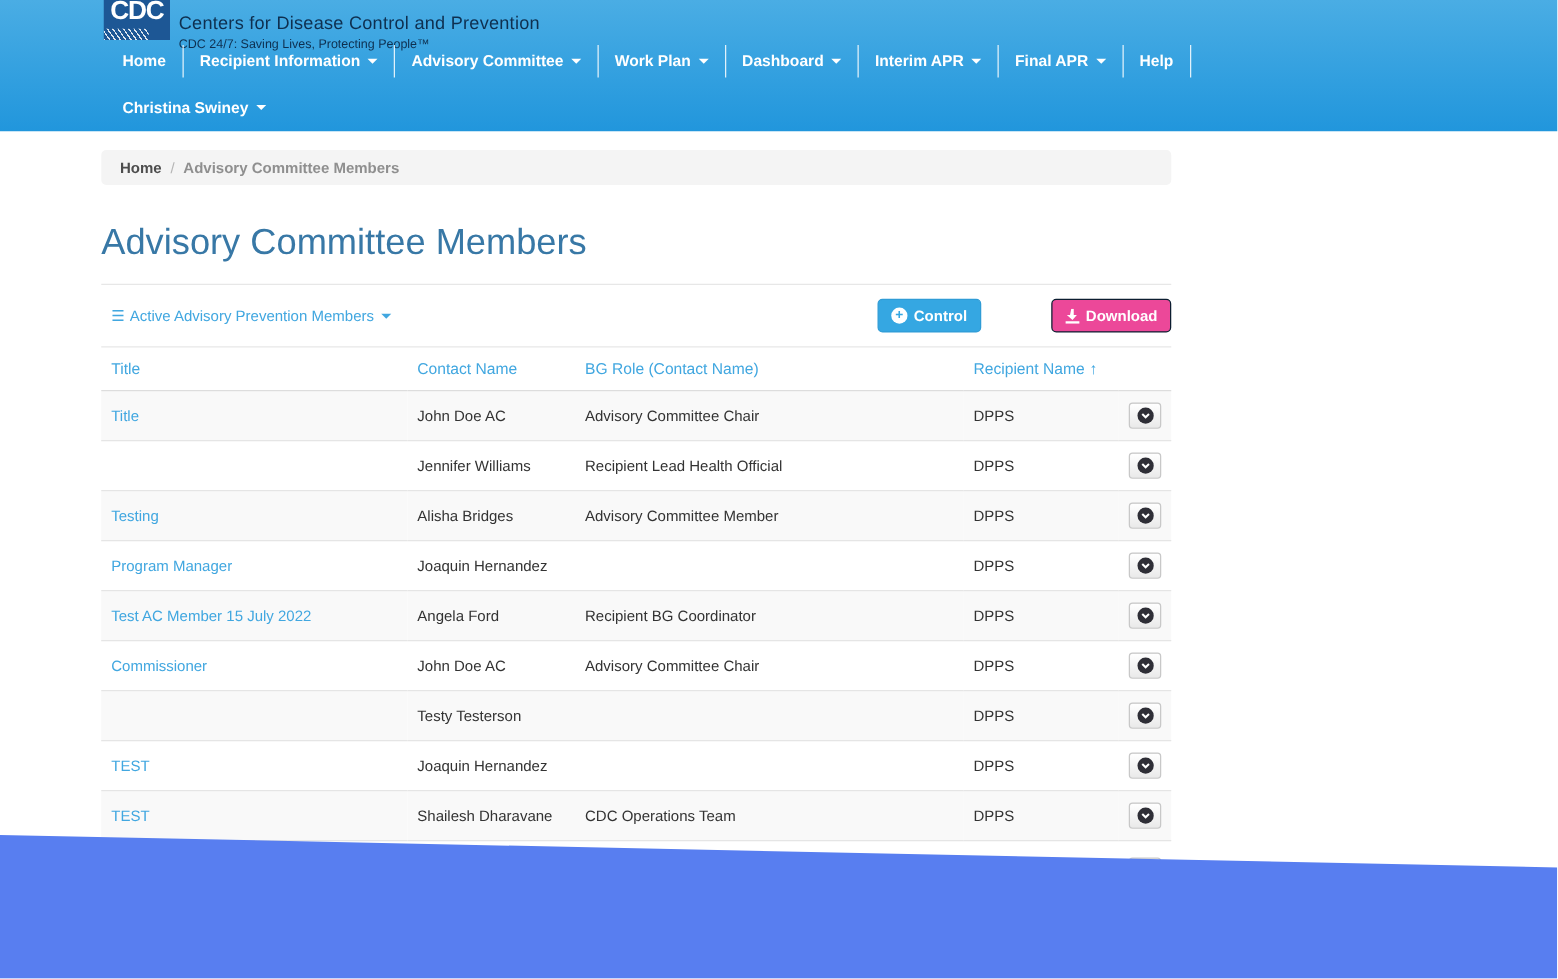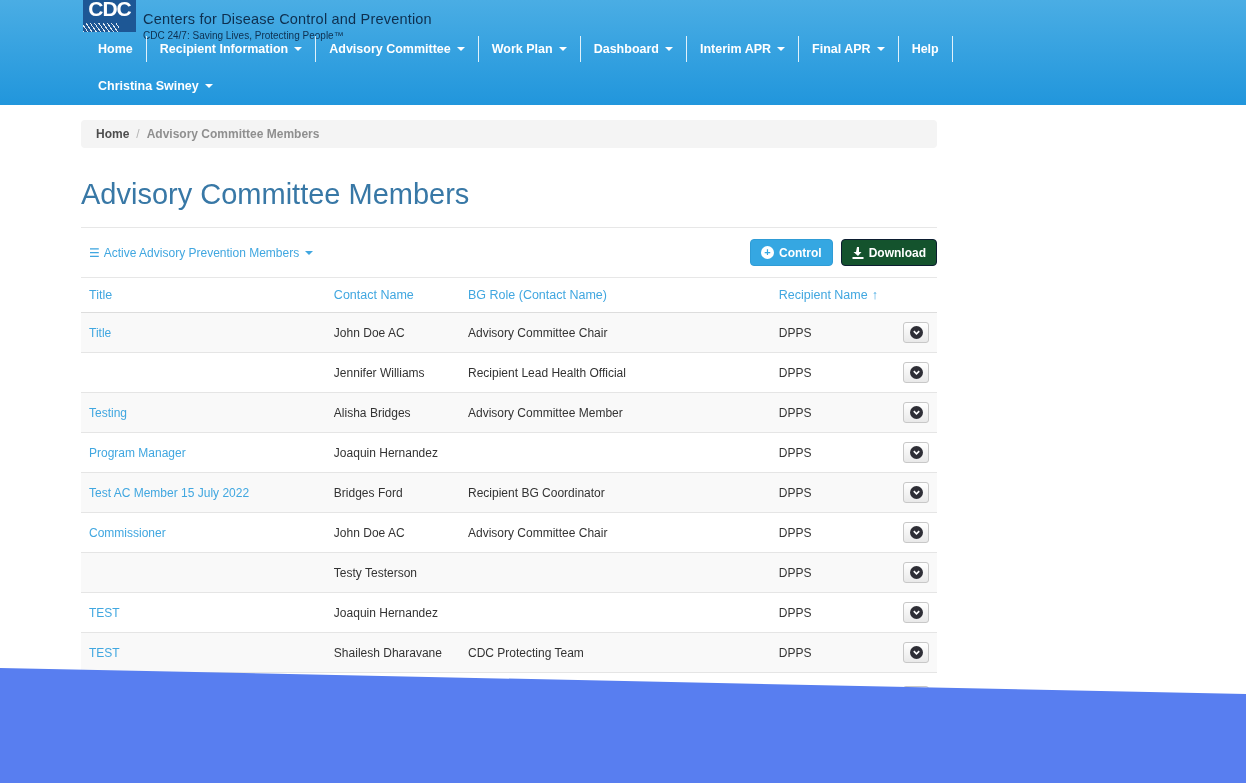--- a/index.html
+++ b/index.html
@@ -101,21 +101,21 @@
     display: inline-flex; align-items: center; gap: 5px;
     cursor: pointer;
   }
   .btn-create { background: #35a7e2; border: 1px solid #2f9cd6; }
   .plus-circle-icon {
     width: 13px; height: 13px; border-radius: 50%;
     background: #fff; color: #35a7e2;
     font-size: 11px; font-weight: bold; line-height: 13px; text-align: center;
     display: inline-block;
   }
-  .btn-download { background: #14532d; border: 1px solid #0c1d30; }
+  .btn-download { background: #ec4899; border: 1px solid #0c1d30; margin-left: 48px; }
 
   
   table.members { width: 100%; border-collapse: collapse; font-size: 12px; color: #333; }
   table.members th {
     text-align: left;
     color: #41a7e0; font-weight: 400; font-size: 12.5px;
     padding: 10px 8px;
     border-bottom: 1px solid #ddd;
   }
   table.members td { padding: 9px 8px; height: 31px; }
@@ -285,21 +285,21 @@
               <td class="action-cell"><button class="row-action-btn">
                   <span class="chevron-circle">
                     <svg width="9" height="9" viewBox="0 0 10 10">
                       <polyline points="2,3.5 5,6.5 8,3.5" fill="none" stroke="#ffffff" stroke-width="1.8"></polyline>
                     </svg>
                   </span>
                 </button></td>
             </tr>
             <tr>
               <td class="title-cell"><a>Test AC Member 15 July 2022</a></td>
-              <td>Bridges Ford</td>
+              <td>Angela Ford</td>
               <td>Recipient BG Coordinator</td>
               <td>DPPS</td>
               <td class="action-cell"><button class="row-action-btn">
                   <span class="chevron-circle">
                     <svg width="9" height="9" viewBox="0 0 10 10">
                       <polyline points="2,3.5 5,6.5 8,3.5" fill="none" stroke="#ffffff" stroke-width="1.8"></polyline>
                     </svg>
                   </span>
                 </button></td>
             </tr>
@@ -338,21 +338,21 @@
                   <span class="chevron-circle">
                     <svg width="9" height="9" viewBox="0 0 10 10">
                       <polyline points="2,3.5 5,6.5 8,3.5" fill="none" stroke="#ffffff" stroke-width="1.8"></polyline>
                     </svg>
                   </span>
                 </button></td>
             </tr>
             <tr>
               <td class="title-cell"><a>TEST</a></td>
               <td>Shailesh Dharavane</td>
-              <td>CDC Protecting Team</td>
+              <td>CDC Operations Team</td>
               <td>DPPS</td>
               <td class="action-cell"><button class="row-action-btn">
                   <span class="chevron-circle">
                     <svg width="9" height="9" viewBox="0 0 10 10">
                       <polyline points="2,3.5 5,6.5 8,3.5" fill="none" stroke="#ffffff" stroke-width="1.8"></polyline>
                     </svg>
                   </span>
                 </button></td>
             </tr>
             <tr>

